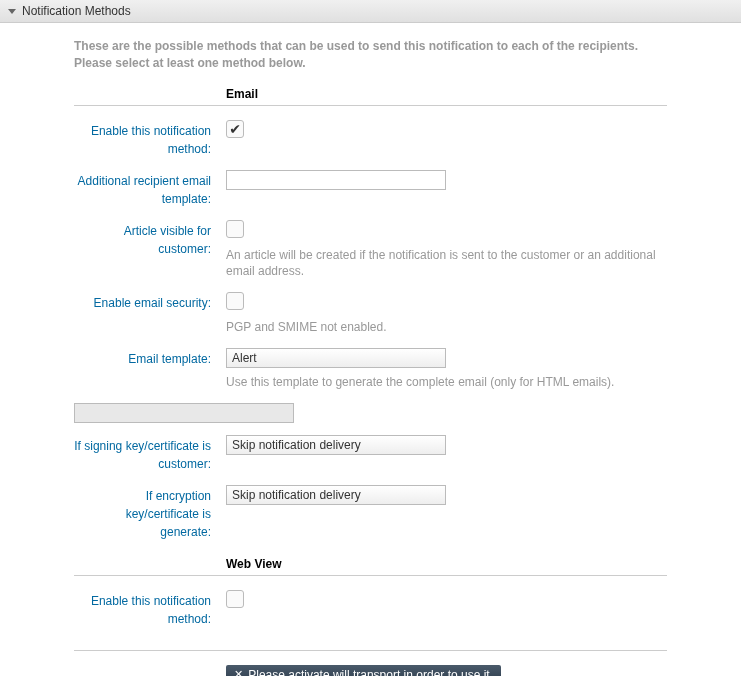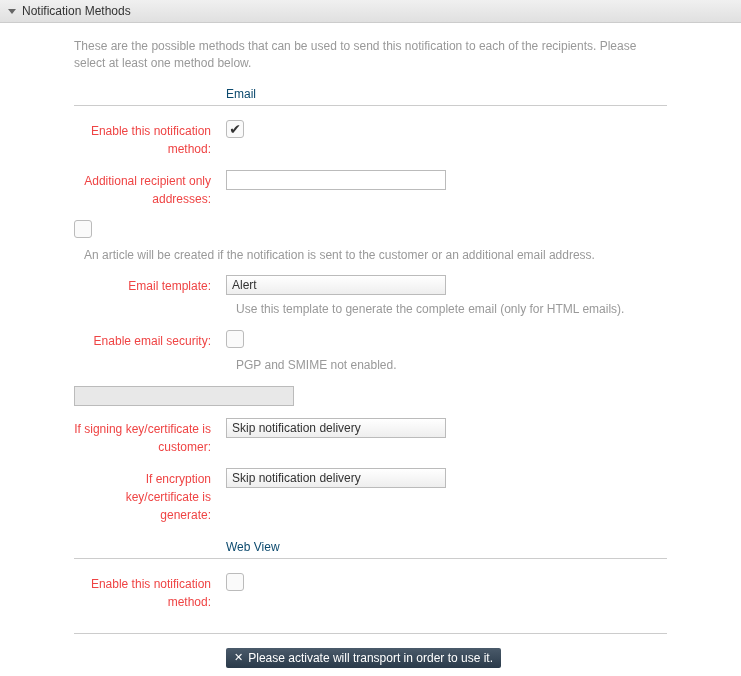--- a/index.html
+++ b/index.html
@@ -26,50 +26,51 @@
       border-top: 5px solid #666;
       margin-right: 6px;
     }
     .content {
       padding: 15px 74px 20px 74px;
     }
     .intro {
       color: #999;
       margin-bottom: 15px;
       line-height: 1.4;
+      font-weight: bold;
     }
     .row {
       display: flex;
       align-items: flex-start;
       padding: 6px 0;
     }
     .label {
       width: 152px;
       text-align: right;
-      color: #ef4444;
+      color: #0369a1;
       padding-right: 15px;
       padding-top: 2px;
       flex-shrink: 0;
       line-height: 1.5;
     }
     .field {
       flex: 1;
       padding-top: 0;
     }
     .section-header {
       display: flex;
       border-bottom: 1px solid #ccc;
       padding-bottom: 4px;
       margin-top: 10px;
       margin-bottom: 8px;
     }
     .section-header .label { width: 152px; padding-right: 15px; }
     .section-header .title {
-      font-weight: normal;
-      color: #0c4a6e;
+      font-weight: bold;
+      color: #000000;
     }
     .checkbox {
       width: 18px;
       height: 18px;
       border: 1px solid #bbb;
       border-radius: 3px;
       background: #fafafa;
       display: inline-flex;
       align-items: center;
       justify-content: center;
@@ -103,21 +104,20 @@
     }
     .select.disabled {
       background: #e8e8e8;
       color: #999;
       cursor: default;
     }
     .hint {
       color: #999;
       margin-top: 6px;
       line-height: 1.4;
-      margin-left: 10px;
     }
     .warning-box {
       background: linear-gradient(to bottom, #4a5a6a, #2a3a4a);
       color: #fff;
       padding: 3px 8px;
       display: inline-flex;
       align-items: center;
       font-size: 12px;
       border-radius: 2px;
     }
@@ -144,48 +144,49 @@
   </div>
 
   <div class="row">
     <div class="label">Enable this notification method:</div>
     <div class="field">
       <span class="checkbox checked"></span>
     </div>
   </div>
 
   <div class="row">
-    <div class="label">Additional recipient only addresses:</div>
+    <div class="label">Additional recipient email template:</div>
     <div class="field">
       <input type="text" class="text-input" value="" style="">
     </div>
   </div>
 
   <div class="row">
+    <div class="label">Article visible for customer:</div>
     <div class="field">
       <span class="checkbox"></span>
       <div class="hint">An article will be created if the notification is sent to the customer or an additional email address.</div>
     </div>
   </div>
 
   <div class="row">
+    <div class="label">Enable email security:</div>
+    <div class="field">
+      <span class="checkbox"></span>
+      <div class="hint">PGP and SMIME not enabled.</div>
+    </div>
+  </div>
+
+  <div class="row">
     <div class="label">Email template:</div>
     <div class="field">
       <div class="select">
         <span>Alert</span>
       </div>
       <div class="hint">Use this template to generate the complete email (only for HTML emails).</div>
-    </div>
-  </div>
-
-  <div class="row">
-    <div class="label">Enable email security:</div>
-    <div class="field">
-      <span class="checkbox"></span>
-      <div class="hint">PGP and SMIME not enabled.</div>
     </div>
   </div>
 
   <div class="row">
     <div class="field">
       <div class="select disabled">
         <span></span>
       </div>
     </div>
   </div>

